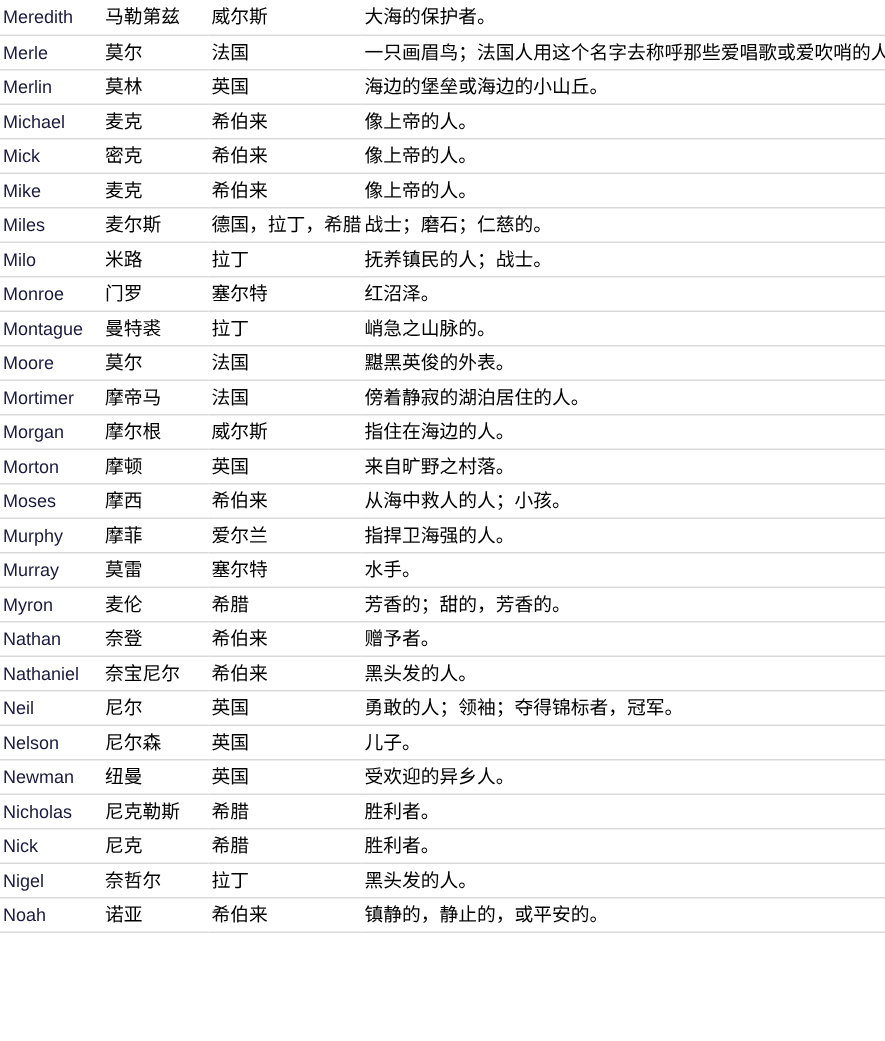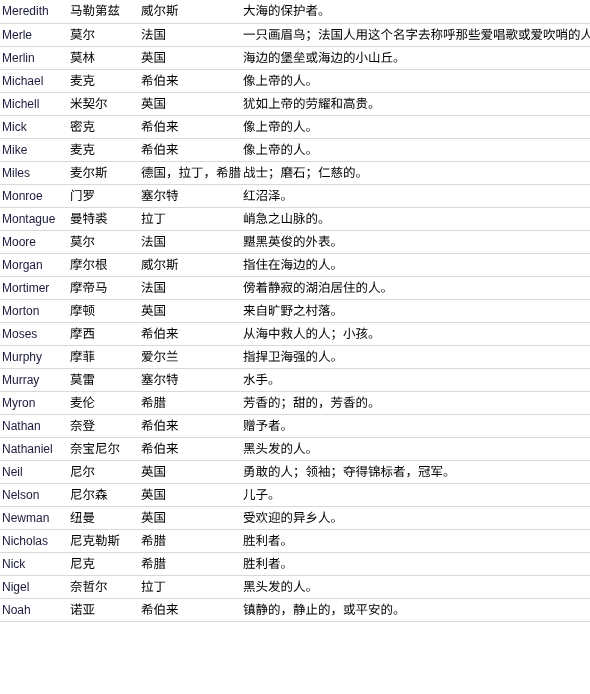--- a/index.html
+++ b/index.html
@@ -85,74 +85,74 @@
         <td class="origin">英国</td>
         <td class="meaning">海边的堡垒或海边的小山丘。</td>
       </tr>
       <tr>
         <td class="name">Michael</td>
         <td class="trans">麦克</td>
         <td class="origin">希伯来</td>
         <td class="meaning">像上帝的人。</td>
       </tr>
       <tr>
-        <td class="name">Michell</td>
-        <td class="trans">米契尔</td>
-        <td class="origin">英国</td>
-        <td class="meaning">犹如上帝的劳耀和高贵。</td>
-      </tr>
-      <tr>
         <td class="name">Mick</td>
         <td class="trans">密克</td>
         <td class="origin">希伯来</td>
         <td class="meaning">像上帝的人。</td>
       </tr>
       <tr>
         <td class="name">Mike</td>
         <td class="trans">麦克</td>
         <td class="origin">希伯来</td>
         <td class="meaning">像上帝的人。</td>
       </tr>
       <tr>
         <td class="name">Miles</td>
         <td class="trans">麦尔斯</td>
         <td class="origin">德国，拉丁，希腊</td>
         <td class="meaning">战士；磨石；仁慈的。</td>
       </tr>
       <tr>
+        <td class="name">Milo</td>
+        <td class="trans">米路</td>
+        <td class="origin">拉丁</td>
+        <td class="meaning">抚养镇民的人；战士。</td>
+      </tr>
+      <tr>
         <td class="name">Monroe</td>
         <td class="trans">门罗</td>
         <td class="origin">塞尔特</td>
         <td class="meaning">红沼泽。</td>
       </tr>
       <tr>
         <td class="name">Montague</td>
         <td class="trans">曼特裘</td>
         <td class="origin">拉丁</td>
         <td class="meaning">峭急之山脉的。</td>
       </tr>
       <tr>
         <td class="name">Moore</td>
         <td class="trans">莫尔</td>
         <td class="origin">法国</td>
         <td class="meaning">黮黑英俊的外表。</td>
       </tr>
       <tr>
+        <td class="name">Mortimer</td>
+        <td class="trans">摩帝马</td>
+        <td class="origin">法国</td>
+        <td class="meaning">傍着静寂的湖泊居住的人。</td>
+      </tr>
+      <tr>
         <td class="name">Morgan</td>
         <td class="trans">摩尔根</td>
         <td class="origin">威尔斯</td>
         <td class="meaning">指住在海边的人。</td>
       </tr>
       <tr>
-        <td class="name">Mortimer</td>
-        <td class="trans">摩帝马</td>
-        <td class="origin">法国</td>
-        <td class="meaning">傍着静寂的湖泊居住的人。</td>
-      </tr>
-      <tr>
         <td class="name">Morton</td>
         <td class="trans">摩顿</td>
         <td class="origin">英国</td>
         <td class="meaning">来自旷野之村落。</td>
       </tr>
       <tr>
         <td class="name">Moses</td>
         <td class="trans">摩西</td>
         <td class="origin">希伯来</td>
         <td class="meaning">从海中救人的人；小孩。</td>

